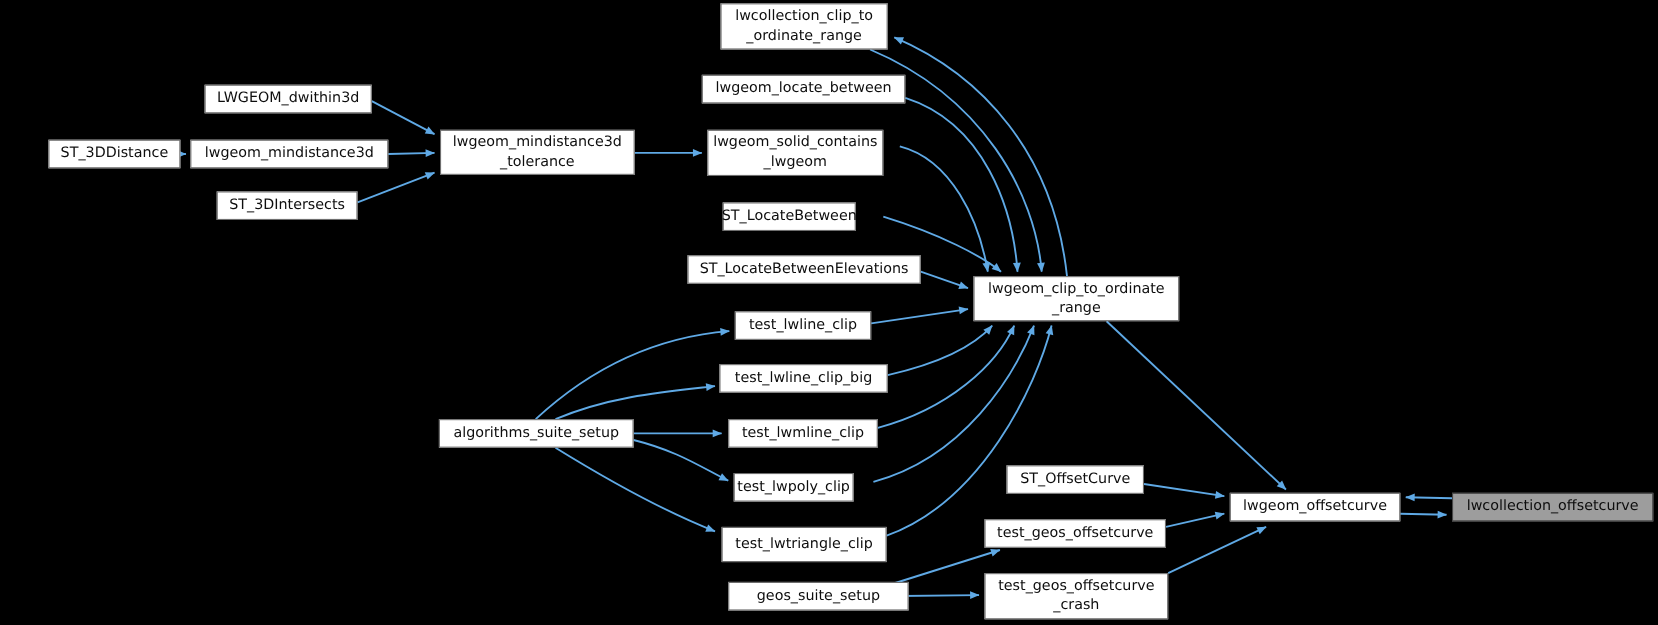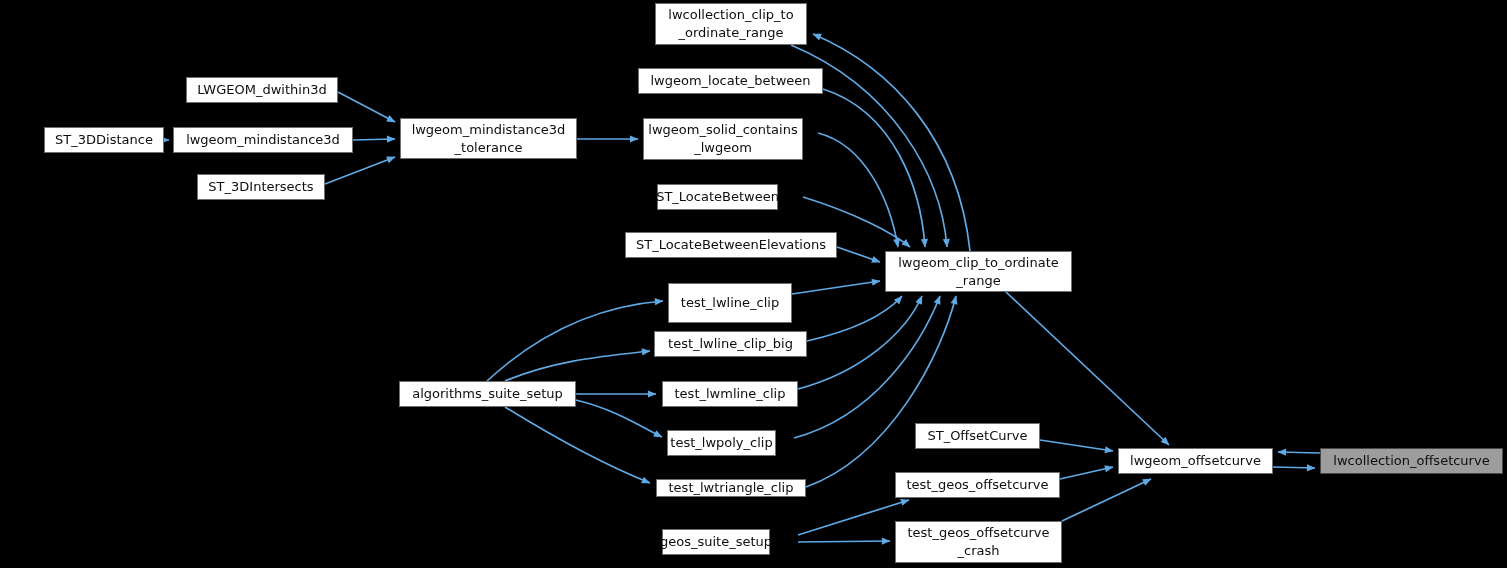--- a/index.html
+++ b/index.html
@@ -81,26 +81,26 @@
 _tolerance</div>
     <div class="node" style="left: 655px; top: 3px; width: 152px; height: 42px;">lwcollection_clip_to
 _ordinate_range</div>
     <div class="node" style="left: 638px; top: 68px; width: 185px; height: 26px;">lwgeom_locate_between</div>
     <div class="node" style="left: 643px; top: 118px; width: 160px; height: 42px;">lwgeom_solid_contains
 _lwgeom</div>
     <div class="node" style="left: 657px; top: 184px; width: 121px; height: 26px;">ST_LocateBetween</div>
     <div class="node" style="left: 625px; top: 232px; width: 212px; height: 26px;">ST_LocateBetweenElevations</div>
     <div class="node" style="left: 885px; top: 251px; width: 187px; height: 41px;">lwgeom_clip_to_ordinate
 _range</div>
-    <div class="node" style="left: 668px; top: 283px; width: 124px; height: 40px;">test_lwline_clip</div>
+    <div class="node" style="left: 668px; top: 283px; width: 124px; height: 26px;">test_lwline_clip</div>
     <div class="node" style="left: 654px; top: 331px; width: 153px; height: 26px;">test_lwline_clip_big</div>
     <div class="node" style="left: 399px; top: 381px; width: 177px; height: 26px;">algorithms_suite_setup</div>
     <div class="node" style="left: 662px; top: 381px; width: 136px; height: 26px;">test_lwmline_clip</div>
     <div class="node" style="left: 667px; top: 430px; width: 109px; height: 26px;">test_lwpoly_clip</div>
-    <div class="node" style="left: 656px; top: 479px; width: 150px; height: 18px;">test_lwtriangle_clip</div>
-    <div class="node" style="left: 662px; top: 529px; width: 108px; height: 26px;">geos_suite_setup</div>
+    <div class="node" style="left: 656px; top: 479px; width: 150px; height: 32px;">test_lwtriangle_clip</div>
+    <div class="node" style="left: 662px; top: 529px; width: 164px; height: 26px;">geos_suite_setup</div>
     <div class="node" style="left: 915px; top: 423px; width: 125px; height: 26px;">ST_OffsetCurve</div>
     <div class="node" style="left: 895px; top: 472px; width: 165px; height: 26px;">test_geos_offsetcurve</div>
     <div class="node" style="left: 895px; top: 521px; width: 167px; height: 42px;">test_geos_offsetcurve
 _crash</div>
     <div class="node" style="left: 1118px; top: 448px; width: 155px; height: 26px;">lwgeom_offsetcurve</div>
     <div class="node highlight" style="left: 1320px; top: 448px; width: 183px; height: 26px;">lwcollection_offsetcurve</div>
   </div>
 
 </body></html>

